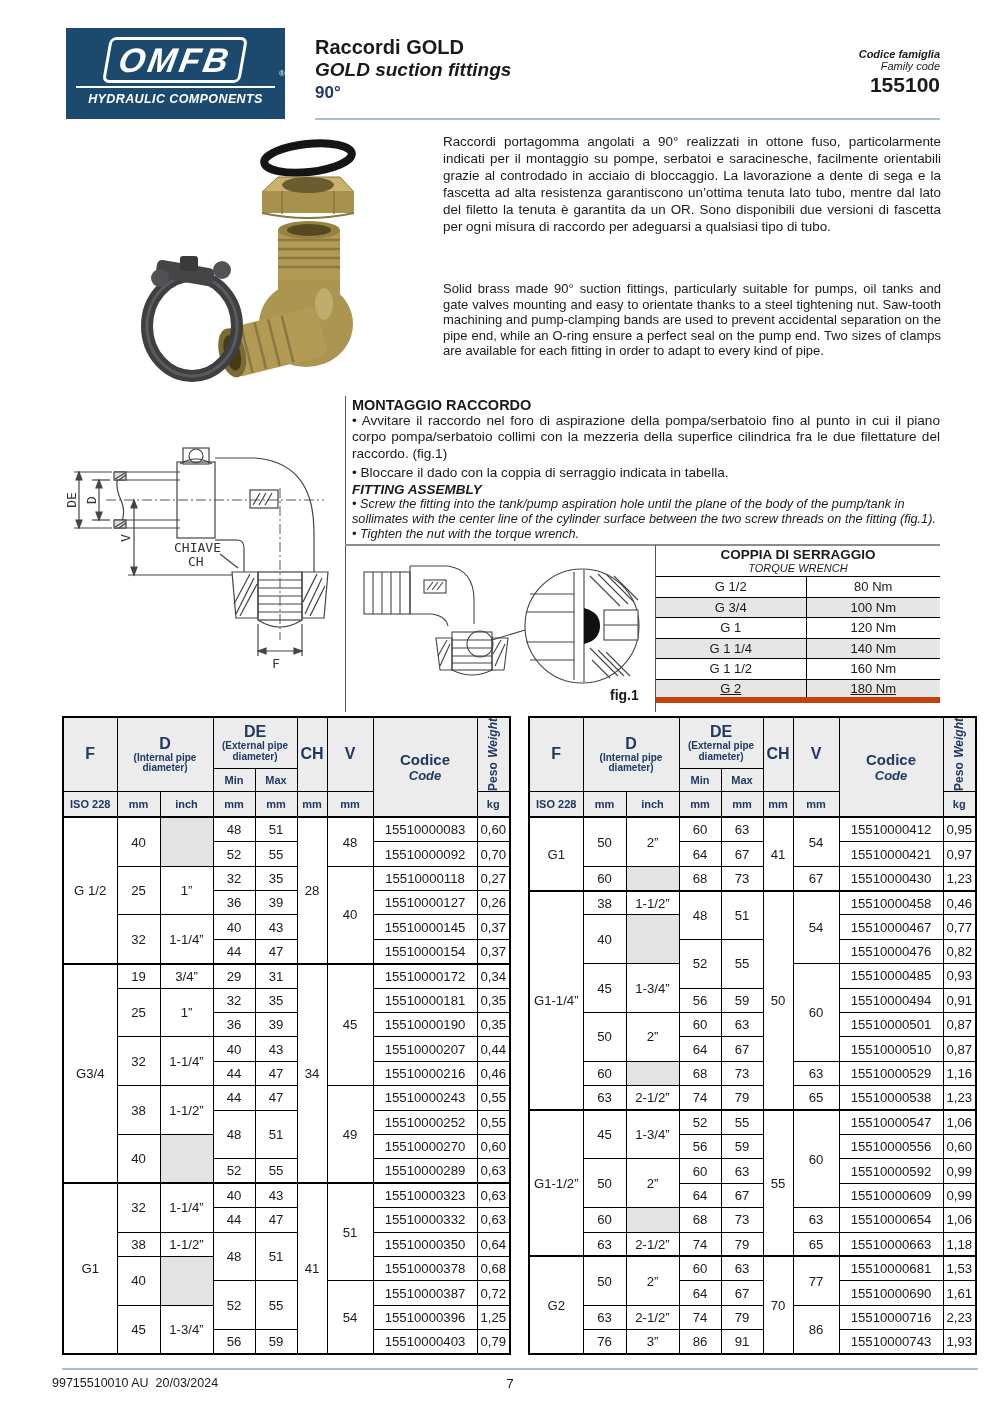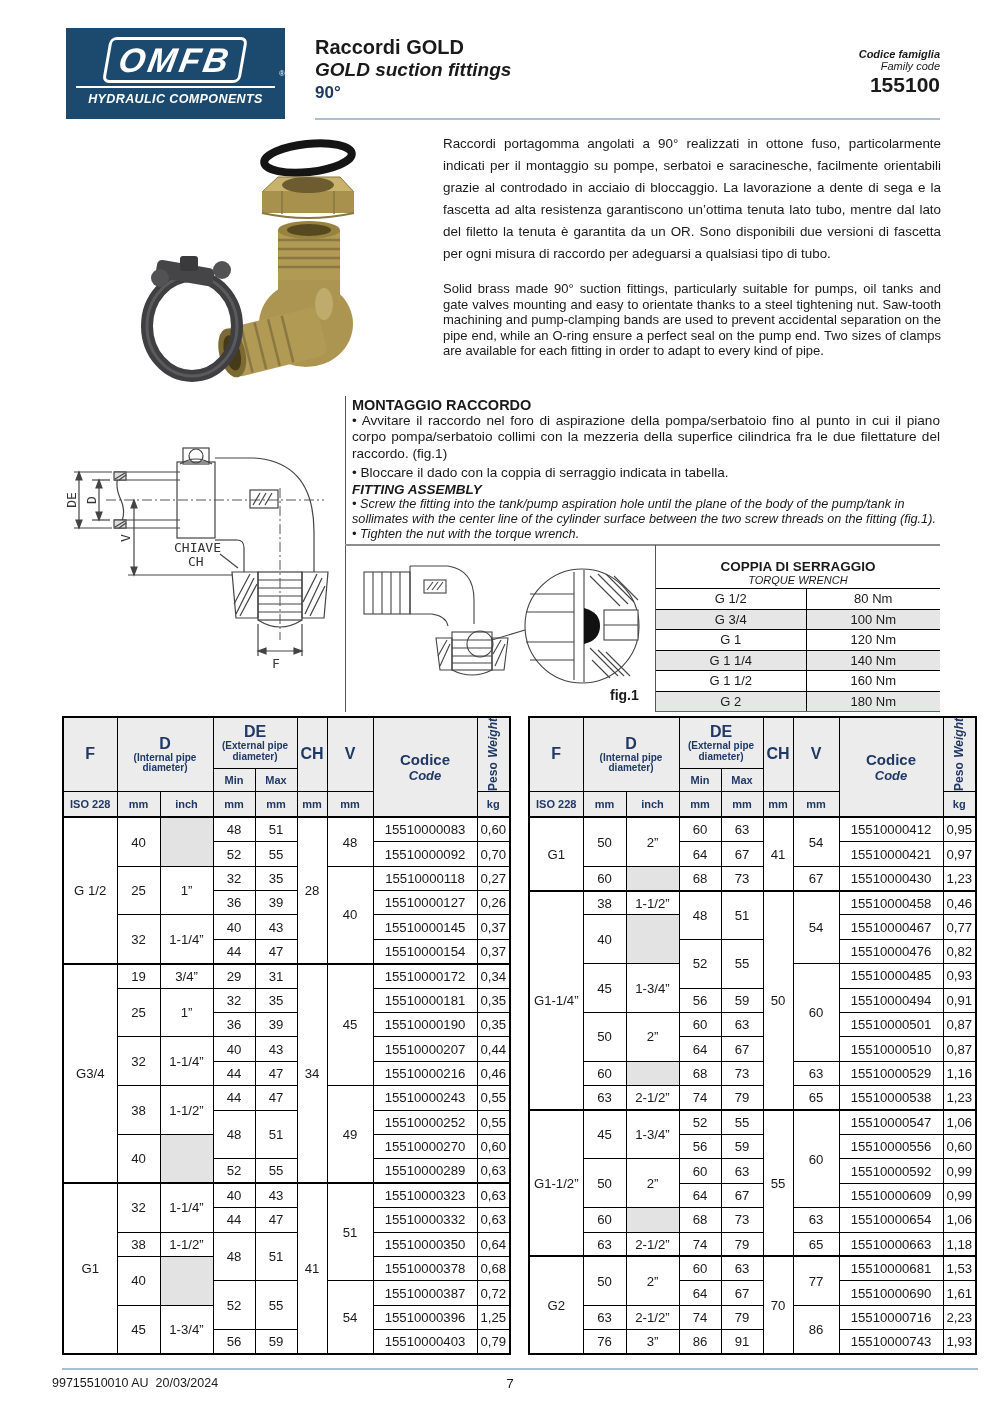--- a/index.html
+++ b/index.html
@@ -19,45 +19,45 @@
   .title-1 { font-size:20px; font-weight:bold; }
   .title-2 { font-size:19px; font-weight:bold; font-style:italic; }
   .title-3 { font-size:17px; font-weight:bold; color:#1f3864; margin-top:2px; }
   .family-block { left:700px; top:48px; width:240px; text-align:right; }
   .family-it { font-size:11px; font-weight:bold; font-style:italic; }
   .family-en { font-size:11px; font-style:italic; }
   .family-code { font-size:21px; font-weight:bold; margin-top:1px; }
   .header-rule { left:315px; top:118px; width:625px; height:2px; background:#a9c0cf; }
 
   
-  .para { left:443px; width:498px; font-size:13.4px; line-height:22px; text-align:justify; }
+  .para { left:443px; width:498px; font-size:13.4px; line-height:17px; text-align:justify; }
   .para-it { top:133px; }
   .para-en { top:281px; line-height:15.6px; font-size:13px; }
 
   
   .vline-left { left:345px; top:396px; width:1px; height:316px; background:#555; }
   .vline-mid { left:655px; top:545px; width:1px; height:167px; background:#555; }
   .hline-mid { left:345px; top:544px; width:595px; height:2px; background:#8d8d8d; }
   .assembly { left:352px; top:397px; width:588px; }
   .asm-title { font-size:14.5px; font-weight:bold; }
   .asm-b1 { font-size:13.6px; line-height:16.4px; text-align:justify; }
   .asm-b2 { font-size:13.6px; margin-top:3px; }
   .asm-title-en { font-size:13.5px; font-weight:bold; font-style:italic; margin-top:2px; }
   .asm-en { font-size:12.7px; font-style:italic; line-height:14.8px; }
 
   
   .torque { left:656px; top:546px; width:284px; }
-  .torque-head { text-align:center; padding:13px 0 2px; }
+  .torque-head { text-align:center; padding:1px 0 2px; }
   .tq-t1 { font-size:13.5px; font-weight:bold; }
   .tq-t2 { font-size:11px; font-style:italic; }
   .torque table { border-collapse:collapse; width:100%; }
   .torque td { border-top:1px solid #000; font-size:13px; text-align:center; height:20.5px; }
   .torque td:first-child { width:150px; border-right:1px solid #000; }
   .torque tr.alt td { background:#e6e6e6; }
-  .torque tr:last-child td { border-bottom:1px solid #c2410c; }
+  .torque tr:last-child td { border-bottom:6px solid #c2410c;text-decoration:underline; }
 
   
   .tech-svg { left:62px; top:428px; }
   .fig-svg { left:352px; top:548px; }
   .photo-svg { left:130px; top:128px; }
   .cadfont { font-family:"DejaVu Sans Mono", monospace; font-size:13px; fill:#333; }
   .figlabel { font-family:"Liberation Sans", sans-serif; font-size:14px; font-weight:bold; fill:#1a1a1a; }
 
   
   .spec { position:absolute; top:716px; border-collapse:collapse; table-layout:fixed; width:449px; }

